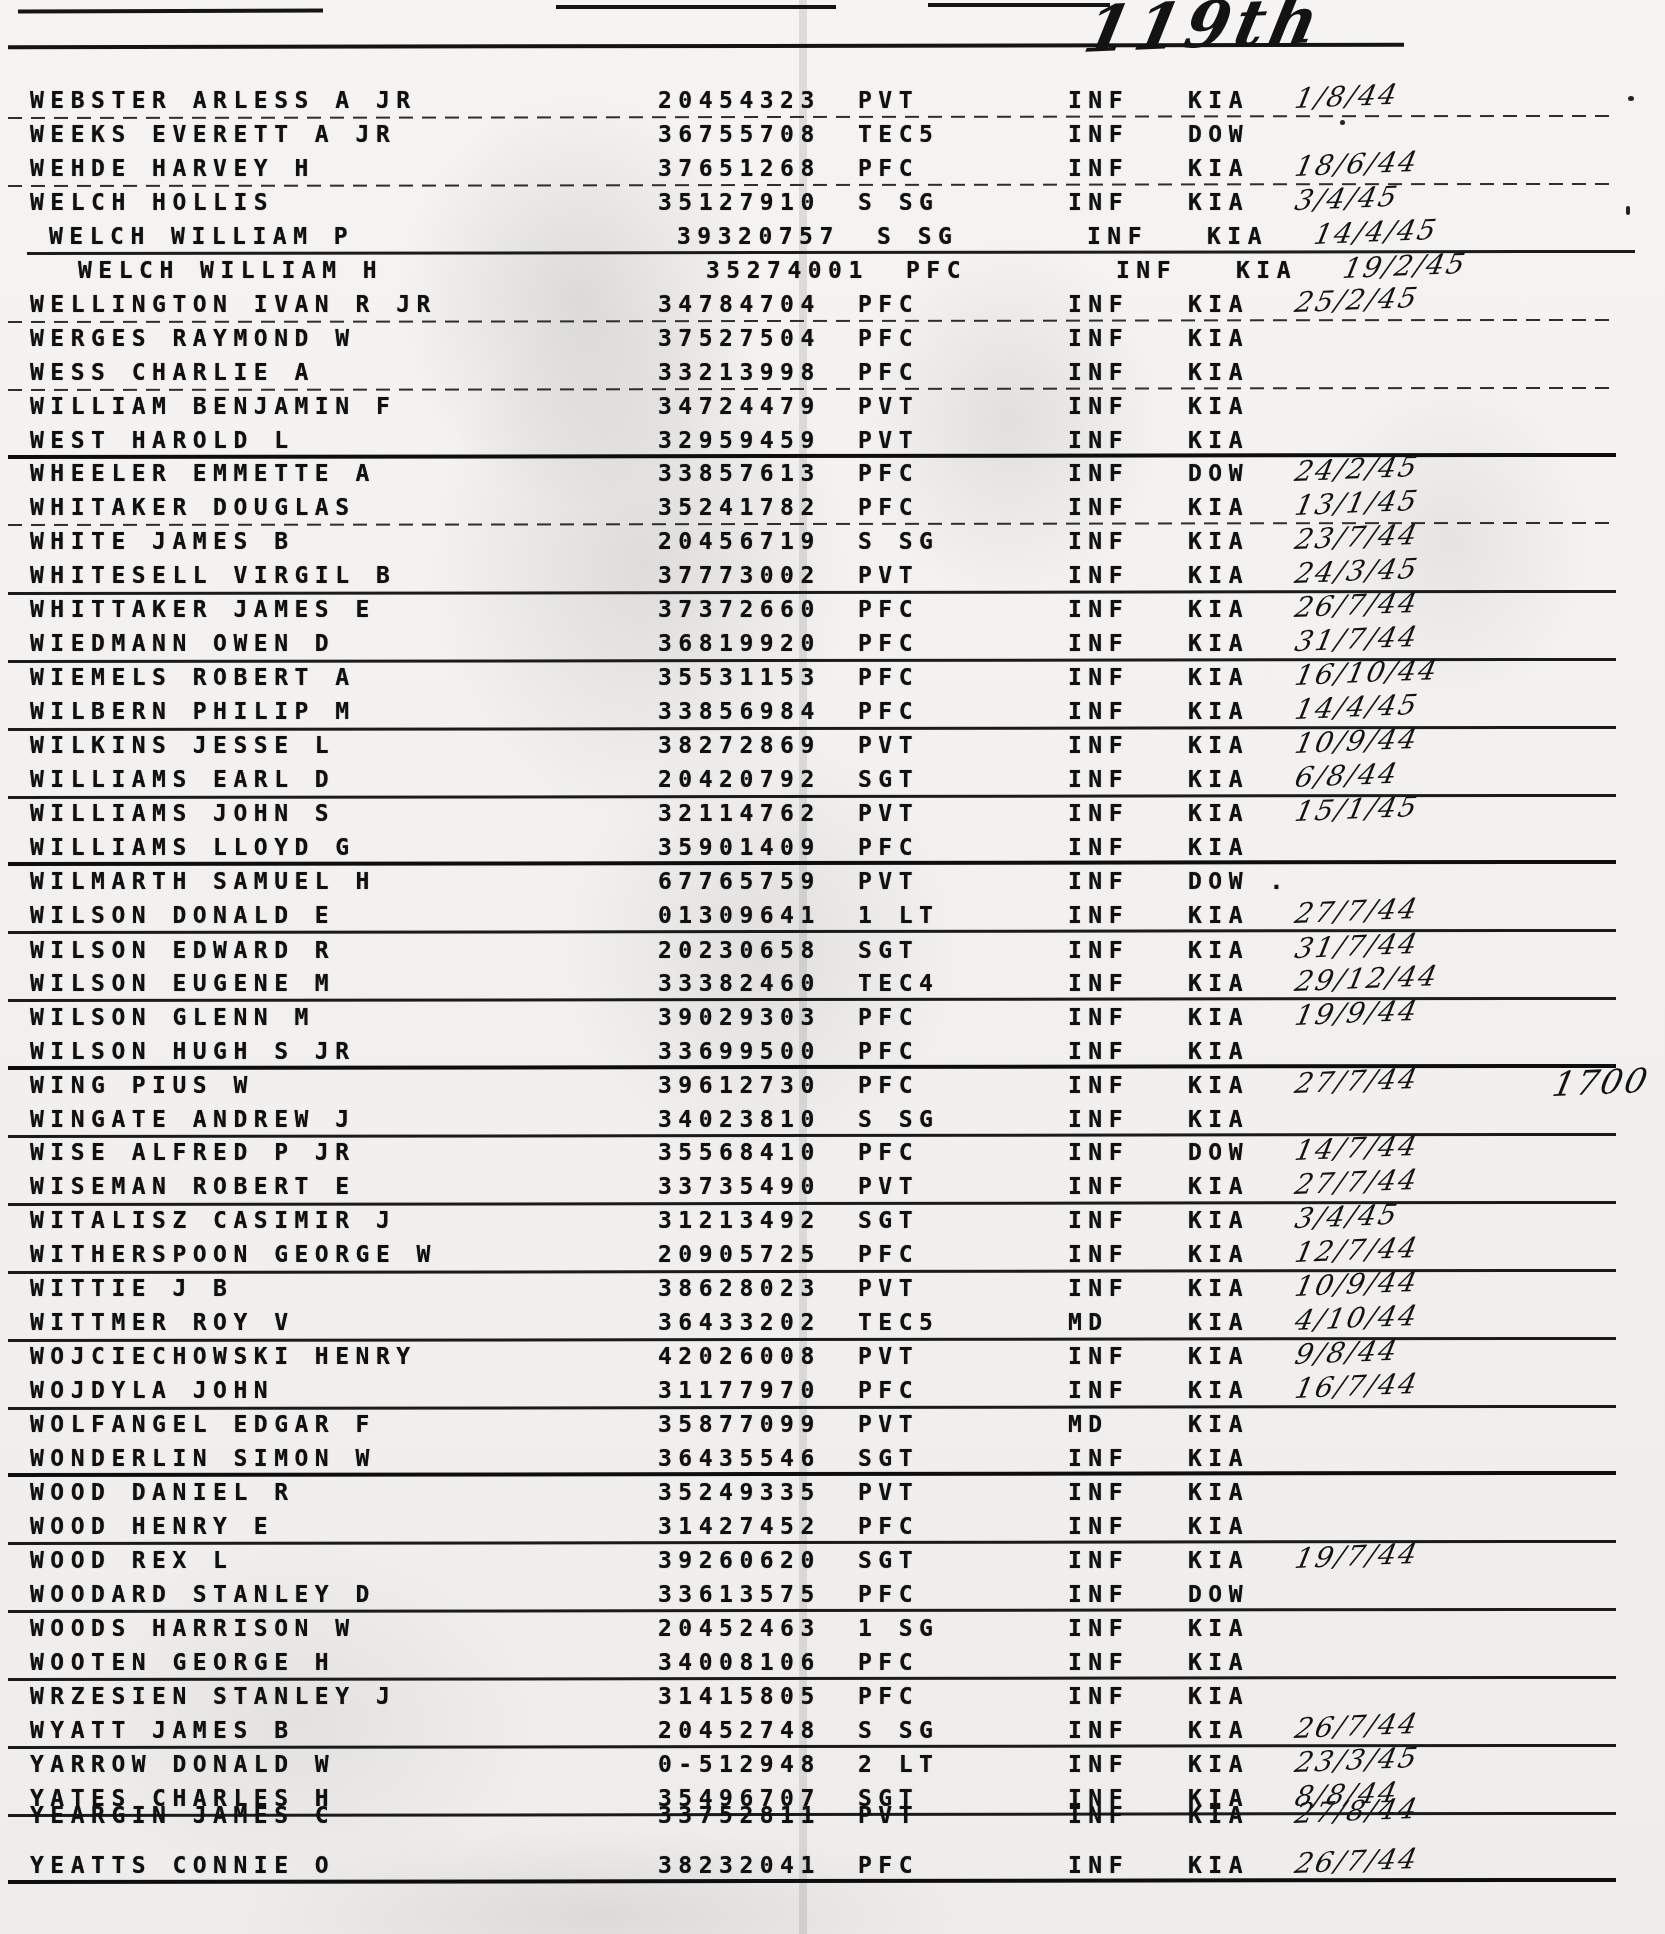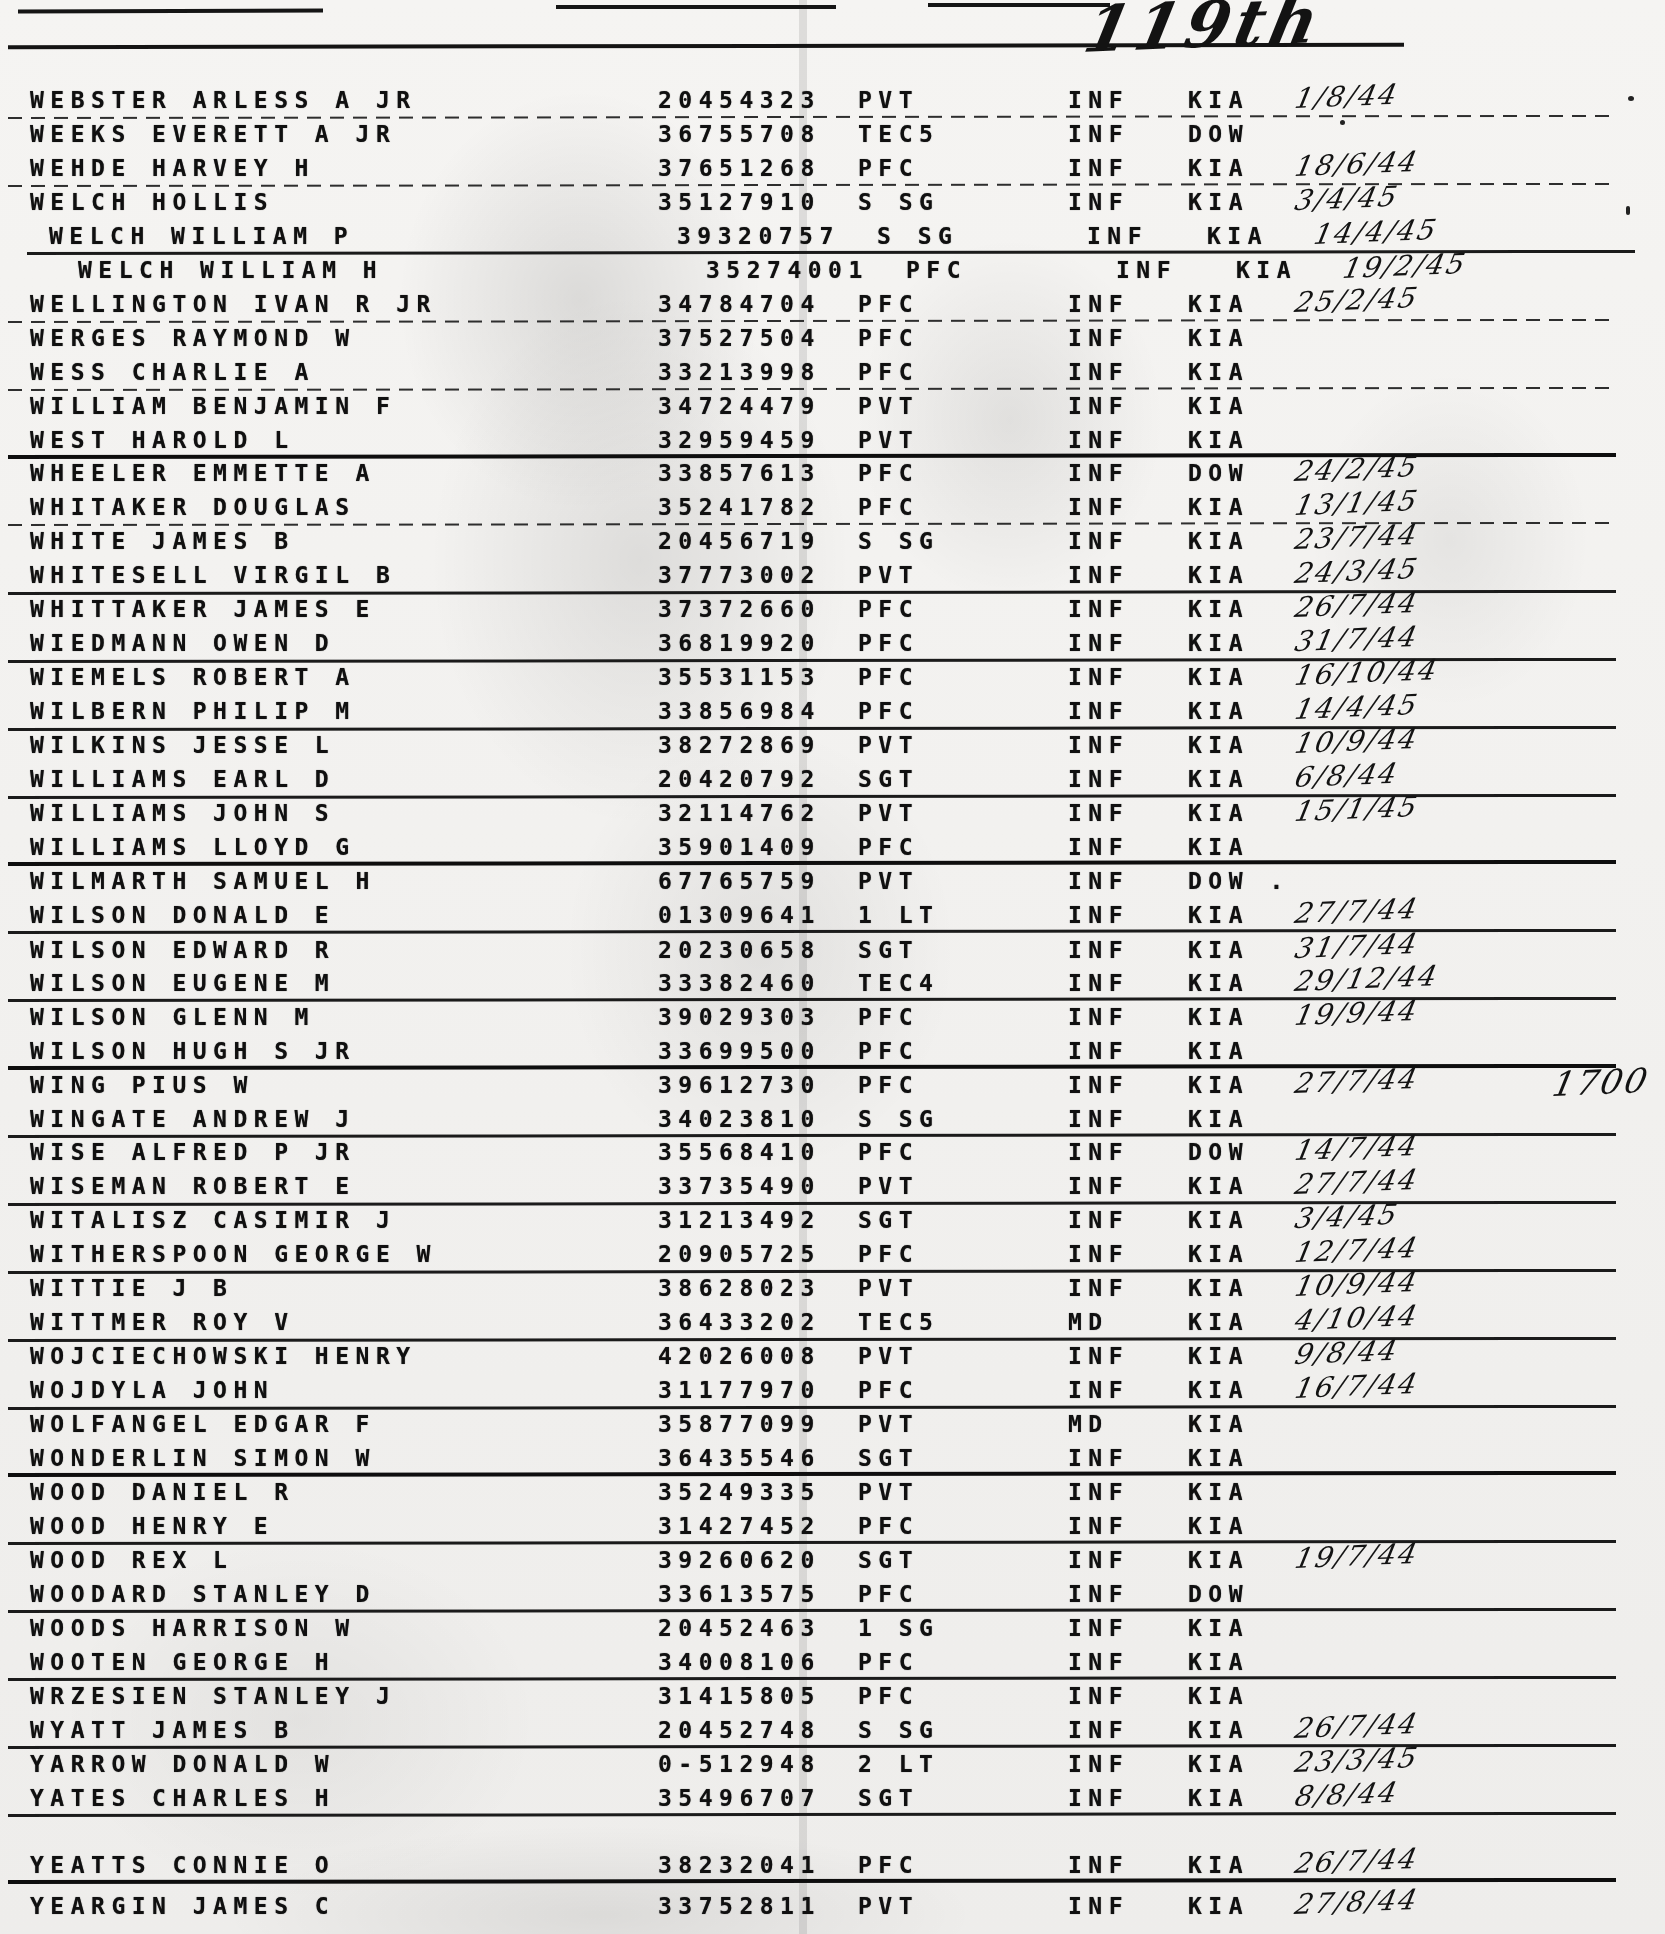--- a/index.html
+++ b/index.html
@@ -476,21 +476,21 @@
         <span class="cell hand c-date">23/3/45</span>
       </div>
       <div class="row rule" style="top: 1780.5px;">
         <span class="cell typed c-name">YATES CHARLES H</span>
         <span class="cell typed c-serial">35496707</span>
         <span class="cell typed c-rank">SGT</span>
         <span class="cell typed c-branch">INF</span>
         <span class="cell typed c-status">KIA</span>
         <span class="cell hand c-date">8/8/44</span>
       </div>
-      <div class="row" style="top: 1889px; text-decoration: underline;">
+      <div class="row" style="top: 1798px; text-decoration: underline;">
         <span class="cell typed c-name">YEARGIN JAMES C</span>
         <span class="cell typed c-serial">33752811</span>
         <span class="cell typed c-rank">PVT</span>
         <span class="cell typed c-branch">INF</span>
         <span class="cell typed c-status">KIA</span>
         <span class="cell hand c-date">27/8/44</span>
       </div>
       <div class="row rule-heavy" style="top: 1848.4px;">
         <span class="cell typed c-name">YEATTS CONNIE O</span>
         <span class="cell typed c-serial">38232041</span>

